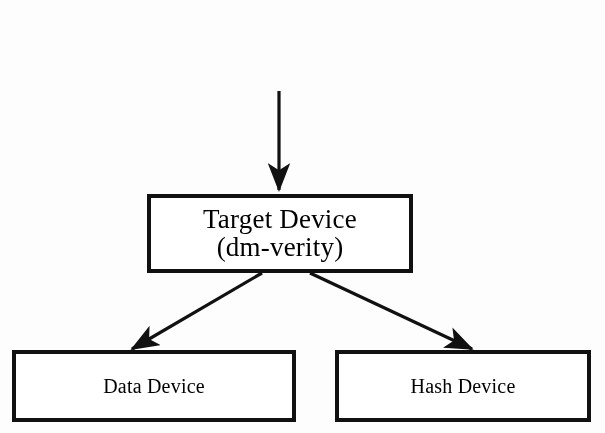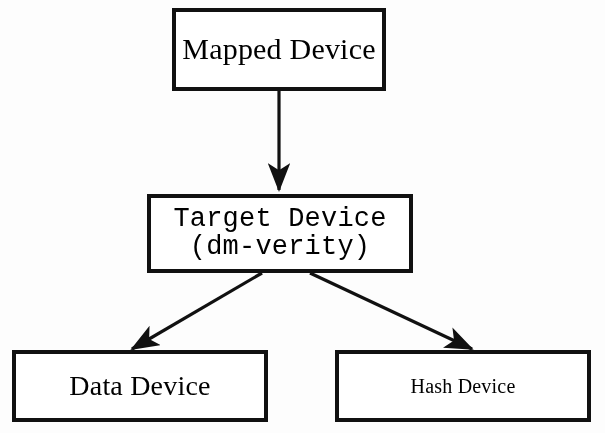--- a/index.html
+++ b/index.html
@@ -43,28 +43,27 @@
     width: 214px;
     height: 83px;
     font-size: 30px;
   }
   #node-target-device {
     left: 147px;
     top: 194px;
     width: 266px;
     height: 79px;
     font-size: 27px;
-    font-family: Liberation Mono, monospace;
   }
   #node-data-device {
     left: 12px;
     top: 350px;
-    width: 256px;
+    width: 284px;
     height: 72px;
-    font-size: 28px;
+    font-size: 20px;
   }
   #node-hash-device {
     left: 335px;
     top: 350px;
     width: 256px;
     height: 72px;
     font-size: 20px;
   }
   #edge-layer {
     position: absolute;
@@ -87,23 +86,20 @@
       </marker>
     </defs>
 
     <line x1="279" y1="91" x2="279" y2="190" stroke="#111111" stroke-width="3.2" marker-end="url(#arrowhead)"></line>
 
     <line x1="262" y1="273" x2="132" y2="349" stroke="#111111" stroke-width="3.2" marker-end="url(#arrowhead)"></line>
 
     <line x1="310" y1="273" x2="472" y2="349" stroke="#111111" stroke-width="3.2" marker-end="url(#arrowhead)"></line>
   </svg>
 
-  <div class="node" id="node-mapped-device">
-    <span class="line">Mapped Device</span>
-  </div>
 
   <div class="node" id="node-target-device">
     <span class="line">Target Device</span>
     <span class="line">(dm-verity)</span>
   </div>
 
   <div class="node" id="node-data-device">
     <span class="line">Data Device</span>
   </div>
 

